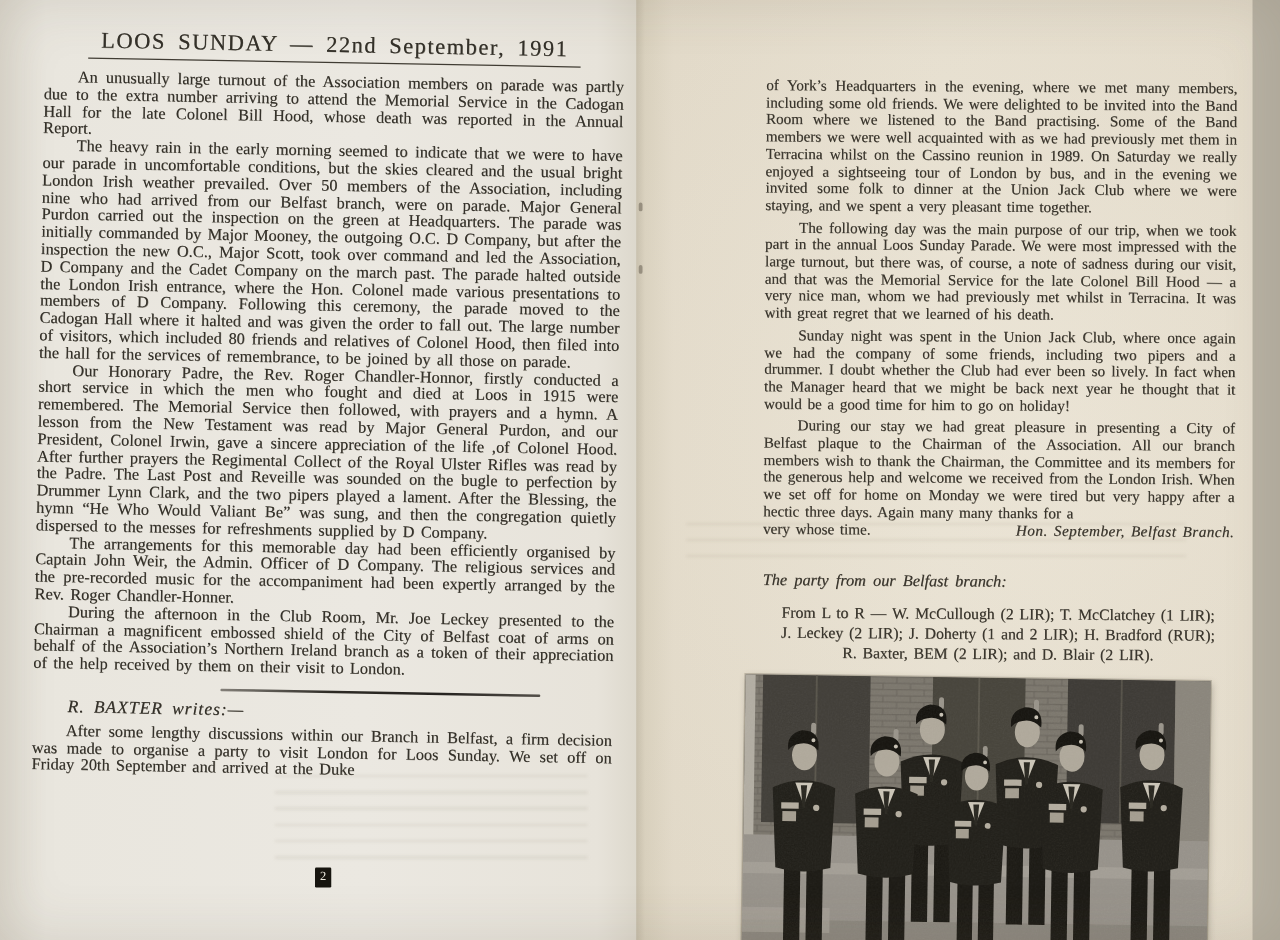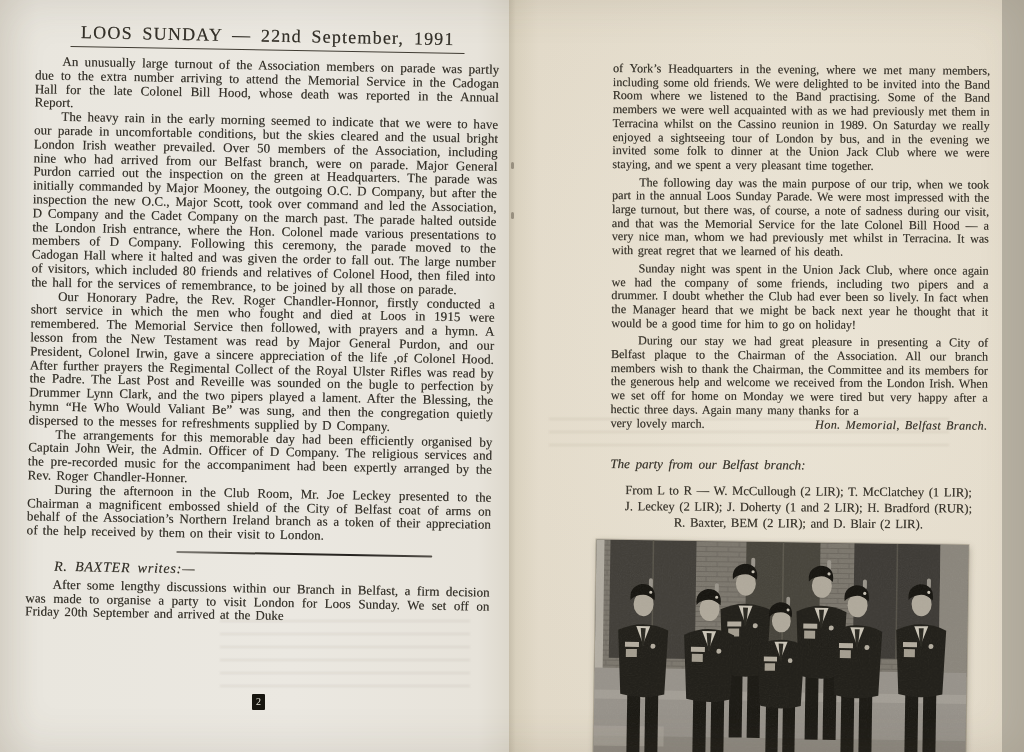--- a/index.html
+++ b/index.html
@@ -108,22 +108,22 @@
     <div class="staple s1"></div>
     <div class="staple s2"></div>
     <div class="ghost ghost-right"></div>
 
     <div class="content content-right">
       <p class="para noindent">of York’s Headquarters in the evening, where we met many members, including some old friends. We were delighted to be invited into the Band Room where we listened to the Band practising. Some of the Band members we were well acquainted with as we had previously met them in Terracina whilst on the Cassino reunion in 1989. On Saturday we really enjoyed a sightseeing tour of London by bus, and in the evening we invited some folk to dinner at the Union Jack Club where we were staying, and we spent a very pleasant time together.</p>
       <p class="para">The following day was the main purpose of our trip, when we took part in the annual Loos Sunday Parade. We were most impressed with the large turnout, but there was, of course, a note of sadness during our visit, and that was the Memorial Service for the late Colonel Bill Hood — a very nice man, whom we had previously met whilst in Terracina. It was with great regret that we learned of his death.</p>
       <p class="para">Sunday night was spent in the Union Jack Club, where once again we had the company of some friends, including two pipers and a drummer. I doubt whether the Club had ever been so lively. In fact when the Manager heard that we might be back next year he thought that it would be a good time for him to go on holiday!</p>
       <p class="para">During our stay we had great pleasure in presenting a City of Belfast plaque to the Chairman of the Association. All our branch members wish to thank the Chairman, the Committee and its members for the generous help and welcome we received from the London Irish. When we set off for home on Monday we were tired but very happy after a hectic three days.  Again many many thanks for a</p>
       <div class="sig-row">
-        <span>very lovely march.</span>
-        <span class="sig">Hon. Memorial, Belfast Branch.</span>
+        <span>very whose time.</span>
+        <span class="sig">Hon. September, Belfast Branch.</span>
       </div>
 
       <div class="caption-title">The party from our Belfast branch:</div>
       <div class="caption-lines">
         <div>From L to R — W. McCullough (2 LIR); T. McClatchey (1 LIR);</div>
         <div>J. Leckey (2 LIR); J. Doherty (1 and 2 LIR); H. Bradford (RUR);</div>
         <div>R. Baxter, BEM (2 LIR); and D. Blair (2 LIR).</div>
       </div>
 
       <figure class="photo" role="img">

